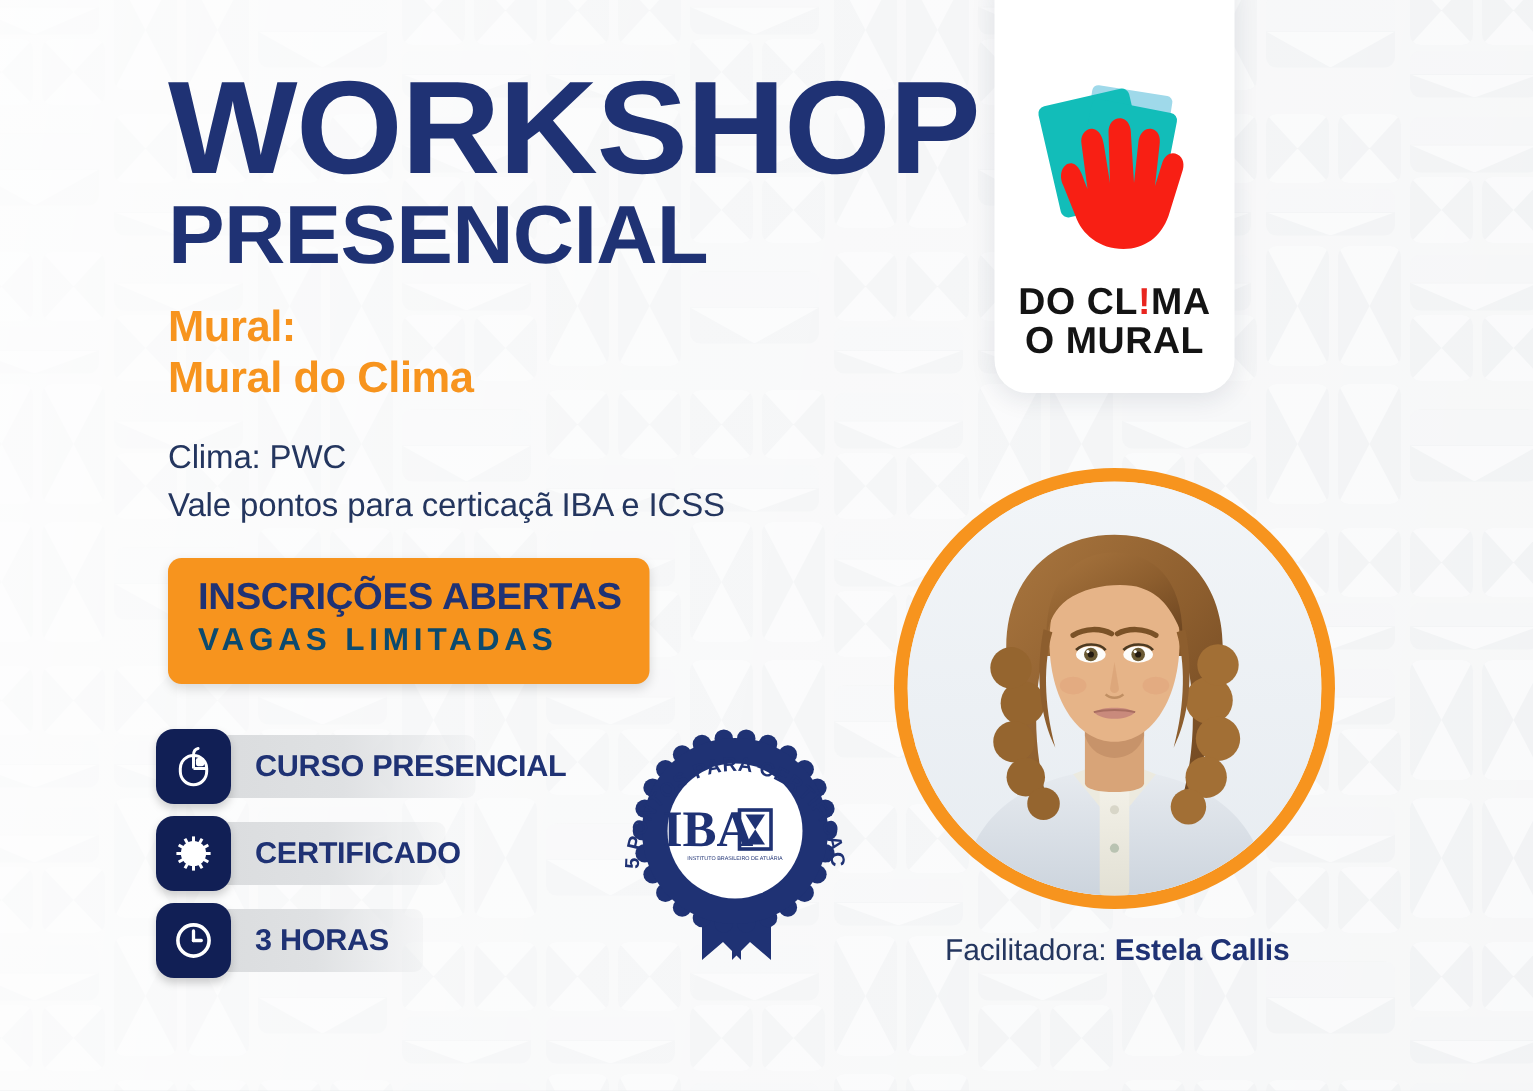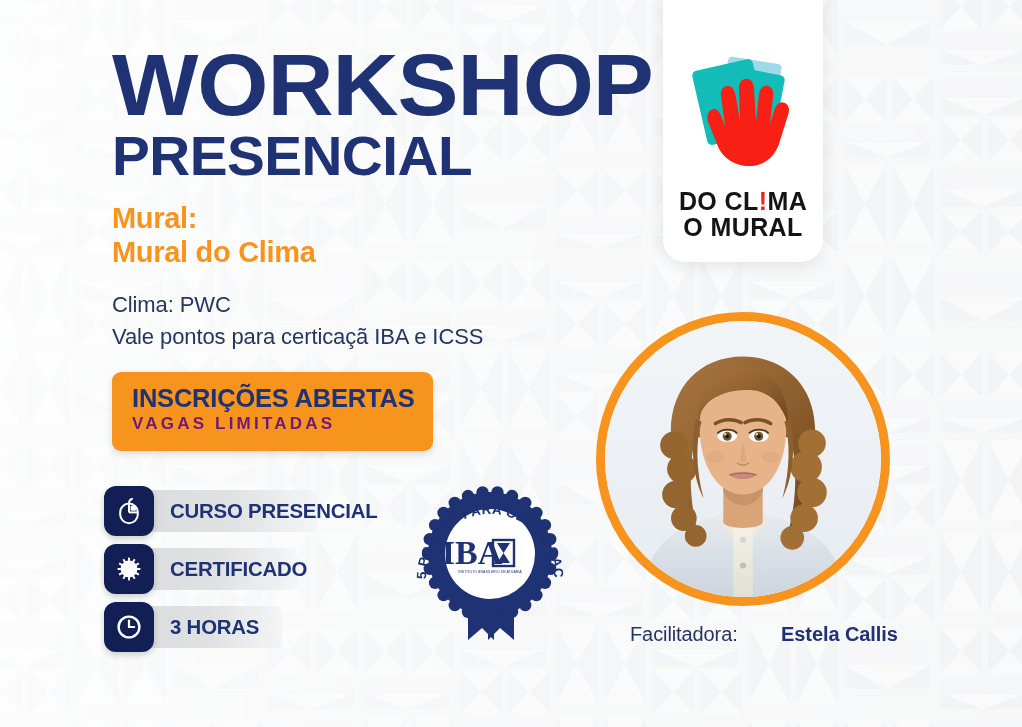--- a/index.html
+++ b/index.html
@@ -92,21 +92,21 @@
     border-radius:9px;
     padding:13px 24px 15px 20px;
     box-shadow:0 3px 7px rgba(0,0,0,.13);
   }
   #cta-title {
     font-weight:bold; font-size:25px; color:#1f3274;
     letter-spacing:-.2px; line-height:1.05;
     transform:scaleX(1.02); transform-origin:left center;
   }
   #cta-sub {
-    font-weight:bold; font-size:17px; color:#701a75;
+    font-weight:bold; font-size:21px; color:#0c4a6e;
     letter-spacing:3.2px; line-height:1.35; margin-top:2px;
   }
 
   
   #badges { position:absolute; left:104px; top:486px; z-index:6; }
   .badge-row {
     position:relative; height:50px; margin-bottom:8px;
     display:flex; align-items:center;
   }
   .badge-pill {
@@ -161,21 +161,21 @@
     border:9px solid #f7941e;
     overflow:hidden;
     background:#eef1f4;
   }
   #portrait-svg { display:block; width:100%; height:100%; }
   #facilitator {
     position:absolute; left:630px; top:623px; z-index:7;
     font-size:20px; color:#24365f; letter-spacing:-.1px;
     white-space:nowrap;
   }
-  #facilitator b { color:#1f3274;margin-left:38px; }
+  #facilitator b { color:#1f3274; }
 </style>
 </head>
 <body>
 
 <div id="bg-pattern">
     <div class="tile wide" style="left:-20px;top:-14px;width:86px;height:37px"></div>
     <div class="tile" style="left:-20px;top:26px;width:42px;height:44px"></div>
     <div class="tile" style="left:28px;top:26px;width:42px;height:44px"></div>
     <div class="tile" style="left:76px;top:-20px;width:42px;height:80px"></div>
     <div class="tile" style="left:124px;top:-20px;width:42px;height:80px"></div>

